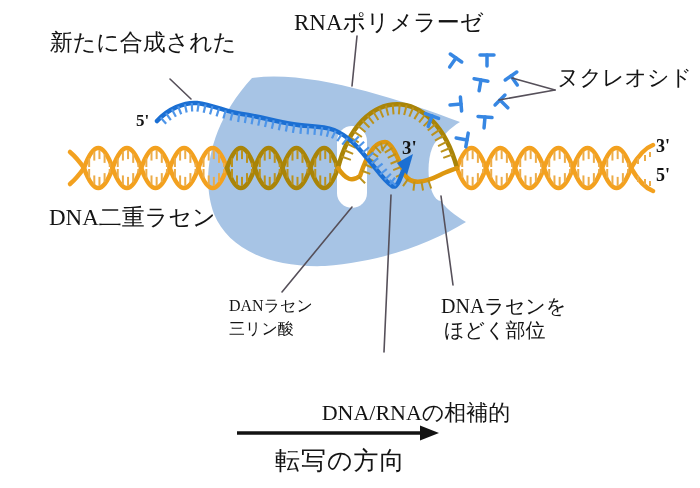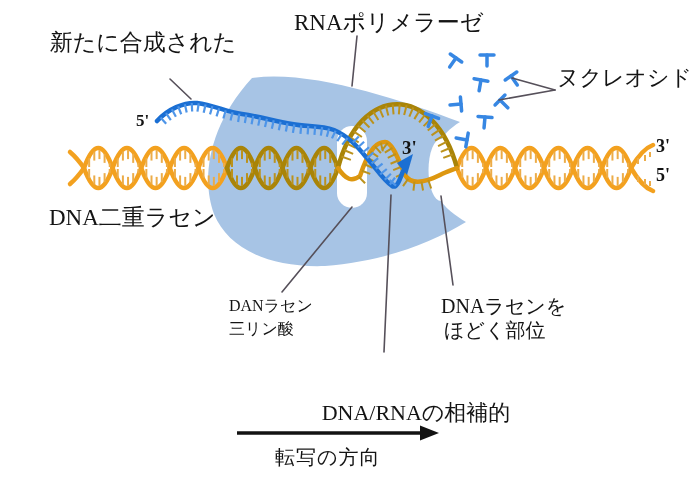--- a/index.html
+++ b/index.html
@@ -345,21 +345,21 @@
 
   <div class="lbl" style="left:441px;top:294px;font-size:20px;line-height:24px;">
     <span>DNAラセンを</span><br>
     <span style="margin-left:3px;">ほどく部位</span>
   </div>
 
   <div class="lbl ctr" style="left:303px;top:352px;width:226px;font-size:22px;line-height:26px;margin-top:48px;">
     <span>DNA/RNAの相補的</span><br>
   </div>
 
-  <div class="lbl" style="left:275px;top:444px;font-size:20px;letter-spacing:1px;">転写の方向</div>
+  <div class="lbl" style="left:275px;top:444px;font-size:25px;letter-spacing:1px;">転写の方向</div>
 
   <span class="prime" style="left:136px;top:111px;font-size:17px;">5'</span>
 
   <span class="prime" style="left:402px;top:137px;font-size:19px;font-weight:700;">3'</span>
 
   <span class="prime" style="left:656px;top:136px;font-size:18px;">3'</span>
 
   <span class="prime" style="left:656px;top:165px;font-size:18px;">5'</span>
 </div>
 

